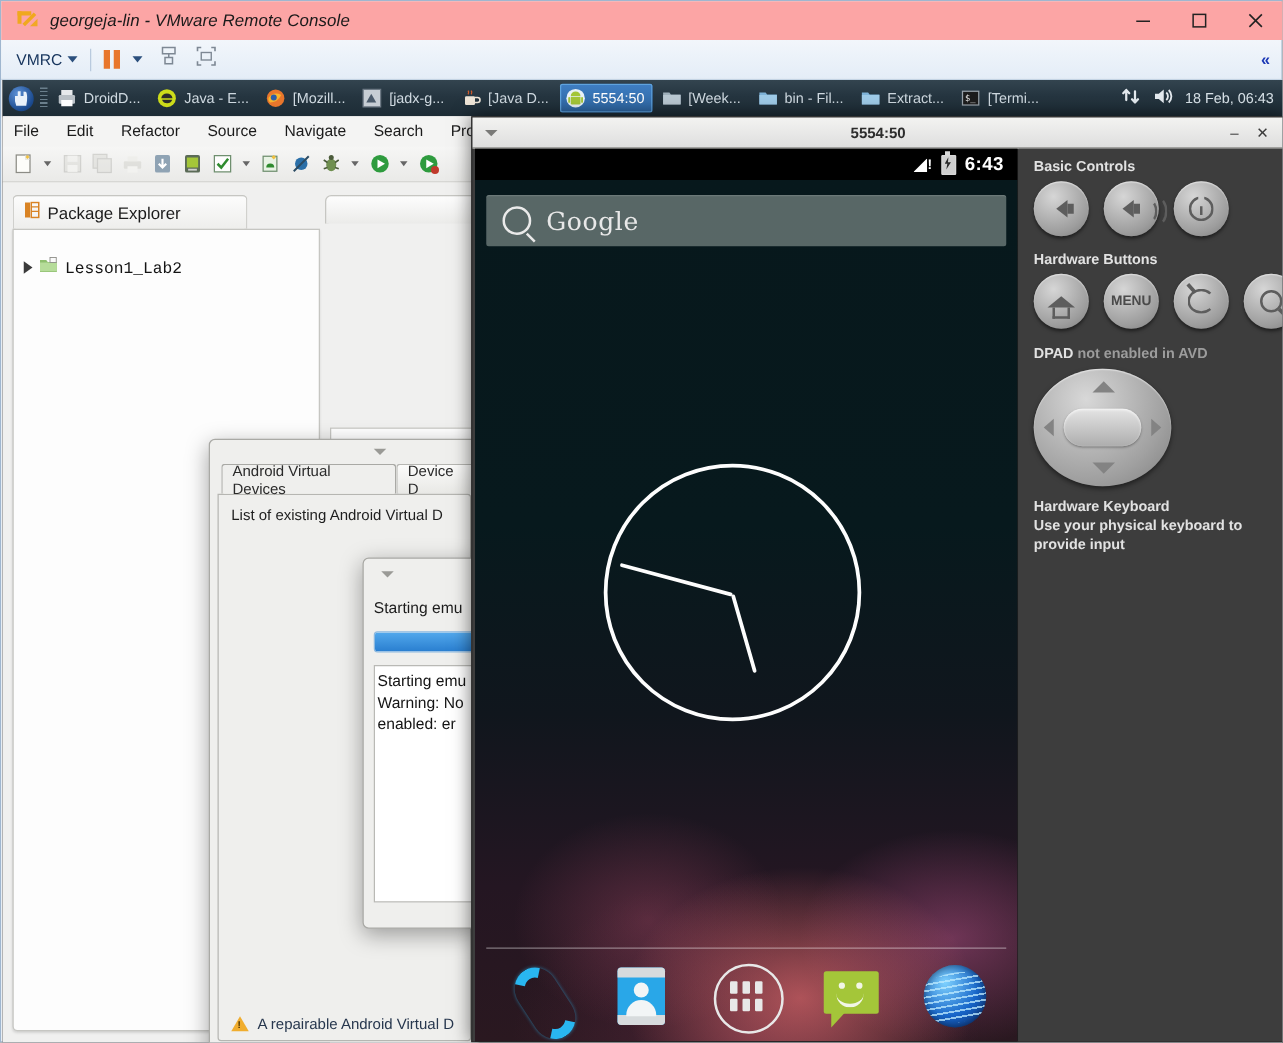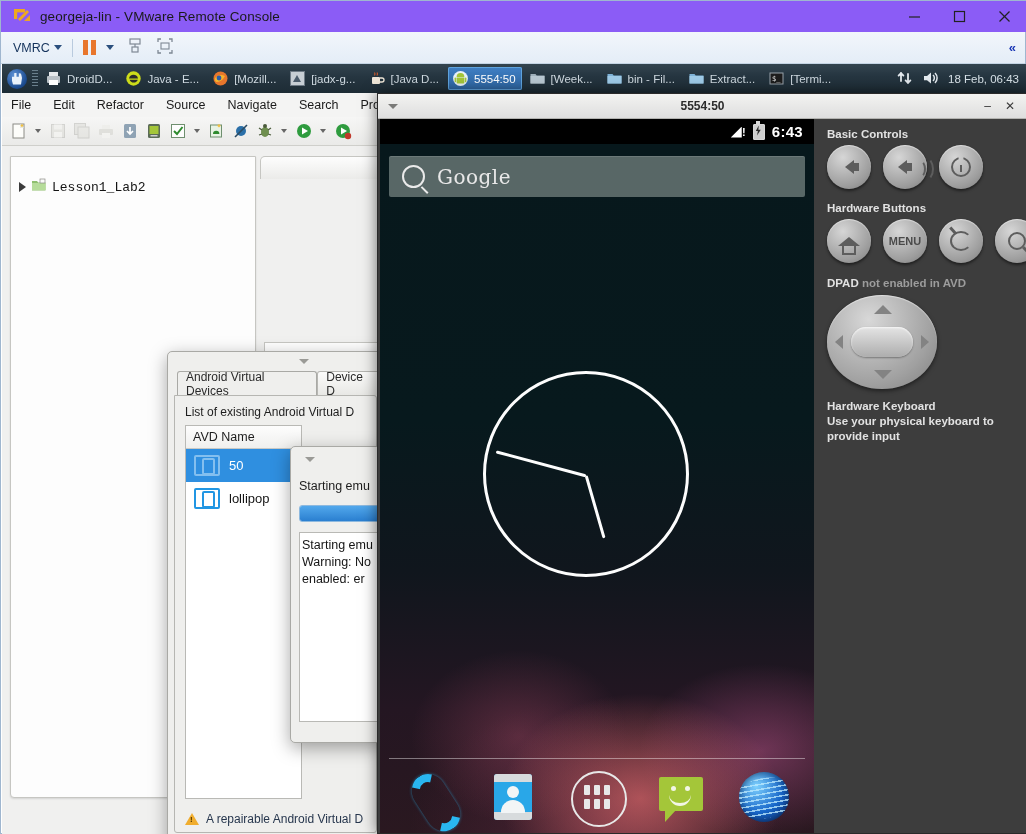--- a/index.html
+++ b/index.html
@@ -6,21 +6,21 @@
   body{
     width:1026px;height:834px;overflow:hidden;position:relative;
     font-family:"Liberation Sans", sans-serif;
     background:#ffffff;
     -webkit-font-smoothing:antialiased;
   }
   .abs{position:absolute;}
 
   
   #vmrc-window{left:0;top:0;width:1026px;height:834px;background:#fff;border:1px solid #9fb6cf;box-sizing:border-box;}
-  #vmrc-titlebar{left:0;top:0;width:1026px;height:31px;background:#8b5cf6;display:flex;align-items:center;}
+  #vmrc-titlebar{left:0;top:0;width:1026px;height:31px;background:#fca5a5;display:flex;align-items:center;font-style:italic;}
   #vmrc-title-icon{width:22px;height:22px;margin-left:9px;position:relative;flex:0 0 auto;}
   #vmrc-title-text{font-size:13.5px;color:#1a1a1a;margin-left:8px;letter-spacing:.1px;}
   #vmrc-winbtns{margin-left:auto;display:flex;height:31px;}
   .winbtn{width:45px;height:31px;display:flex;align-items:center;justify-content:center;font-size:13px;color:#222;}
   #vmrc-toolbar{left:0;top:31px;width:1024px;height:31px;
     background:linear-gradient(to bottom,#f2f6fb 0%,#e4edf7 100%);
     border-bottom:1px solid #c4d4e4;display:flex;align-items:center;}
   .vmrc-menu{font-size:12.5px;color:#15335c;margin-left:12px;display:flex;align-items:center;gap:4px;}
   .caret-dn{width:0;height:0;border-left:4px solid transparent;border-right:4px solid transparent;border-top:5px solid #2b4f7d;}
   .vmrc-sep{width:1px;height:18px;background:#b9cade;margin:0 10px;}
@@ -517,20 +517,31 @@
             </svg>
         </div>
       </div>
 
       <div id="ecl-body">
 
         <div id="ecl-tabrow2"></div>
         <div id="ecl-tabrow3"></div>
 
         <div id="pkg-view">
+          <div id="pkg-tab">
+            <span>
+              <svg width="13" height="14" viewBox="0 0 13 14">
+                  <rect x="1" y="1" width="4" height="12" fill="#d98324"></rect>
+                  <rect x="6" y="1" width="6" height="12" fill="none" stroke="#d98324" stroke-width="1.2"></rect>
+                  <line x1="6" y1="4.5" x2="12" y2="4.5" stroke="#d98324" stroke-width="1"></line>
+                  <line x1="6" y1="8" x2="12" y2="8" stroke="#d98324" stroke-width="1"></line>
+                </svg>
+            </span>
+            <span class="lbl">Package Explorer</span>
+          </div>
           <div id="pkg-body">
             <div id="pkg-tree">
               <div class="tree-row">
                 <span class="tri"></span>
                 <span>
                   <svg width="16" height="14" viewBox="0 0 16 14">
                       <path d="M1 3 h5 l1.2 1.6 h7.3 v8 h-13.5 z" fill="#8fbf6f"></path>
                       <rect x="1" y="5" width="13.5" height="7" fill="#b6dc9a"></rect>
                       <rect x="9" y="1" width="5" height="4" fill="#fafafa" stroke="#8a8a84" stroke-width=".7"></rect>
                     </svg>
@@ -548,33 +559,20 @@
           <div id="avd-tabs">
             <div class="avd-tab sel">
               <span>Android Virtual Devices</span>
             </div>
             <div class="avd-tab">
               <span>Device D</span>
             </div>
           </div>
           <div id="avd-panel">
             <div id="avd-desc">List of existing Android Virtual D</div>
-            <div id="avd-table">
-              <div id="avd-th">
-                <span>AVD Name</span>
-              </div>
-              <div class="avd-row sel">
-                <span class="dev-ico"></span>
-                <span>50</span>
-              </div>
-              <div class="avd-row">
-                <span class="dev-ico"></span>
-                <span>lollipop</span>
-              </div>
-            </div>
             <div id="avd-warn">
               <span class="warn-tri"></span>
               <span>A repairable Android Virtual D</span>
             </div>
           </div>
         </div>
 
         <div id="prog-dlg">
           <span class="dlgcaret"></span>
           <div id="prog-title">Starting emu</div>

